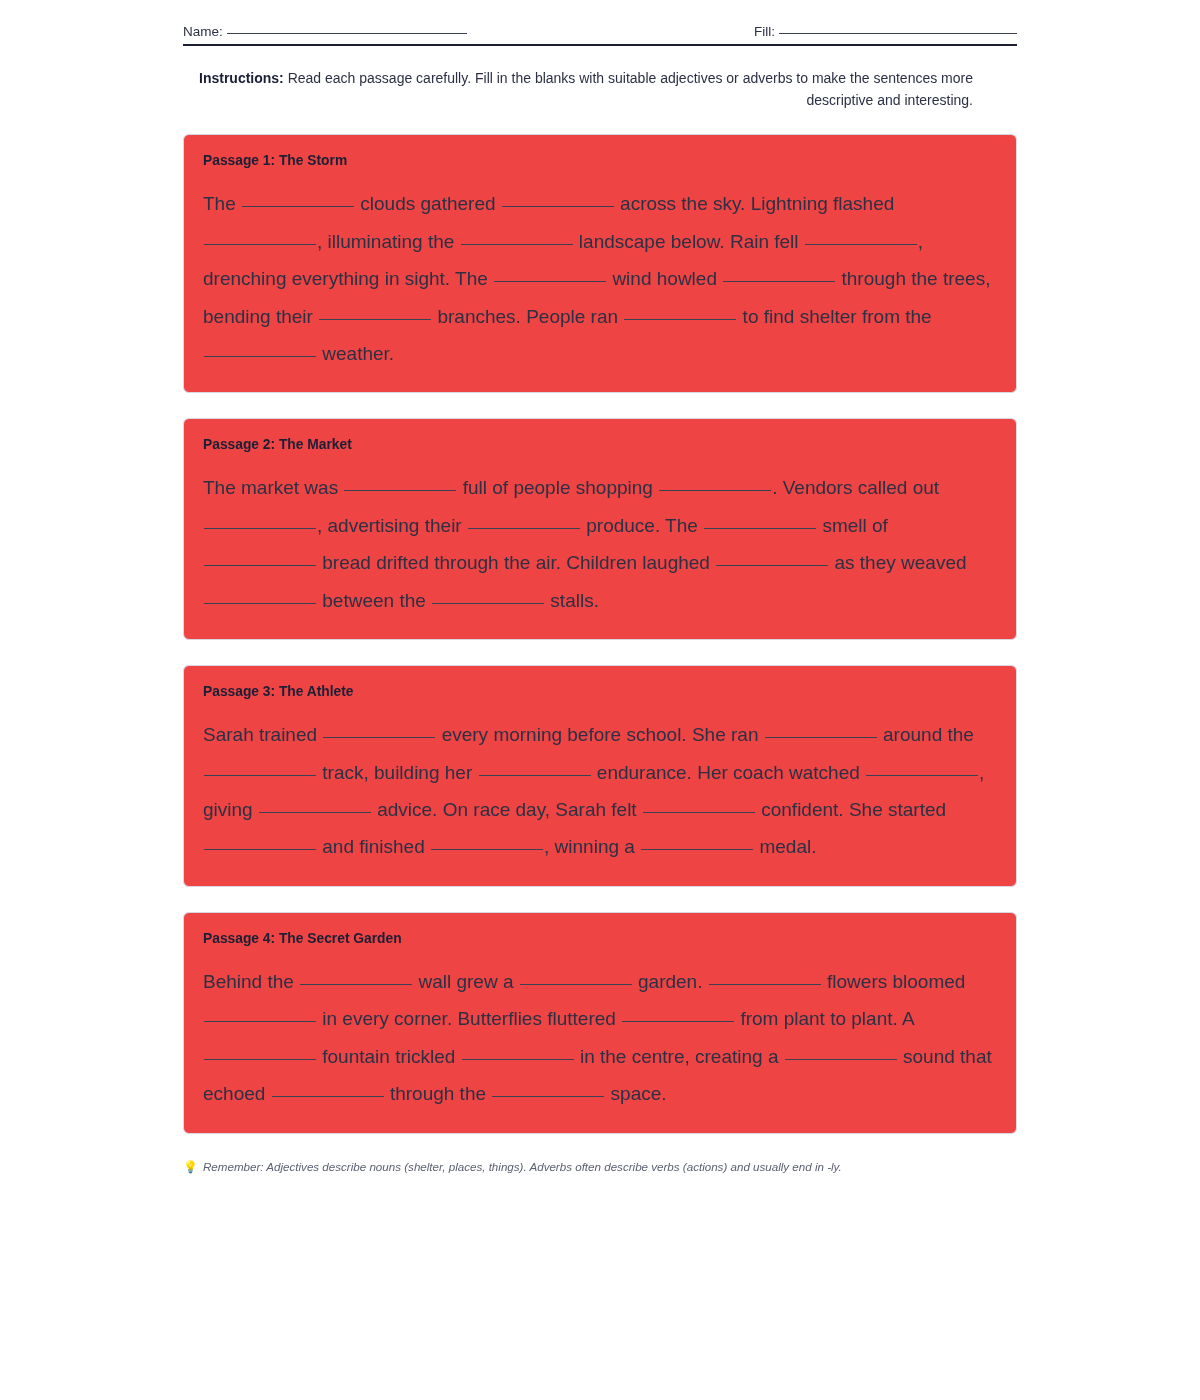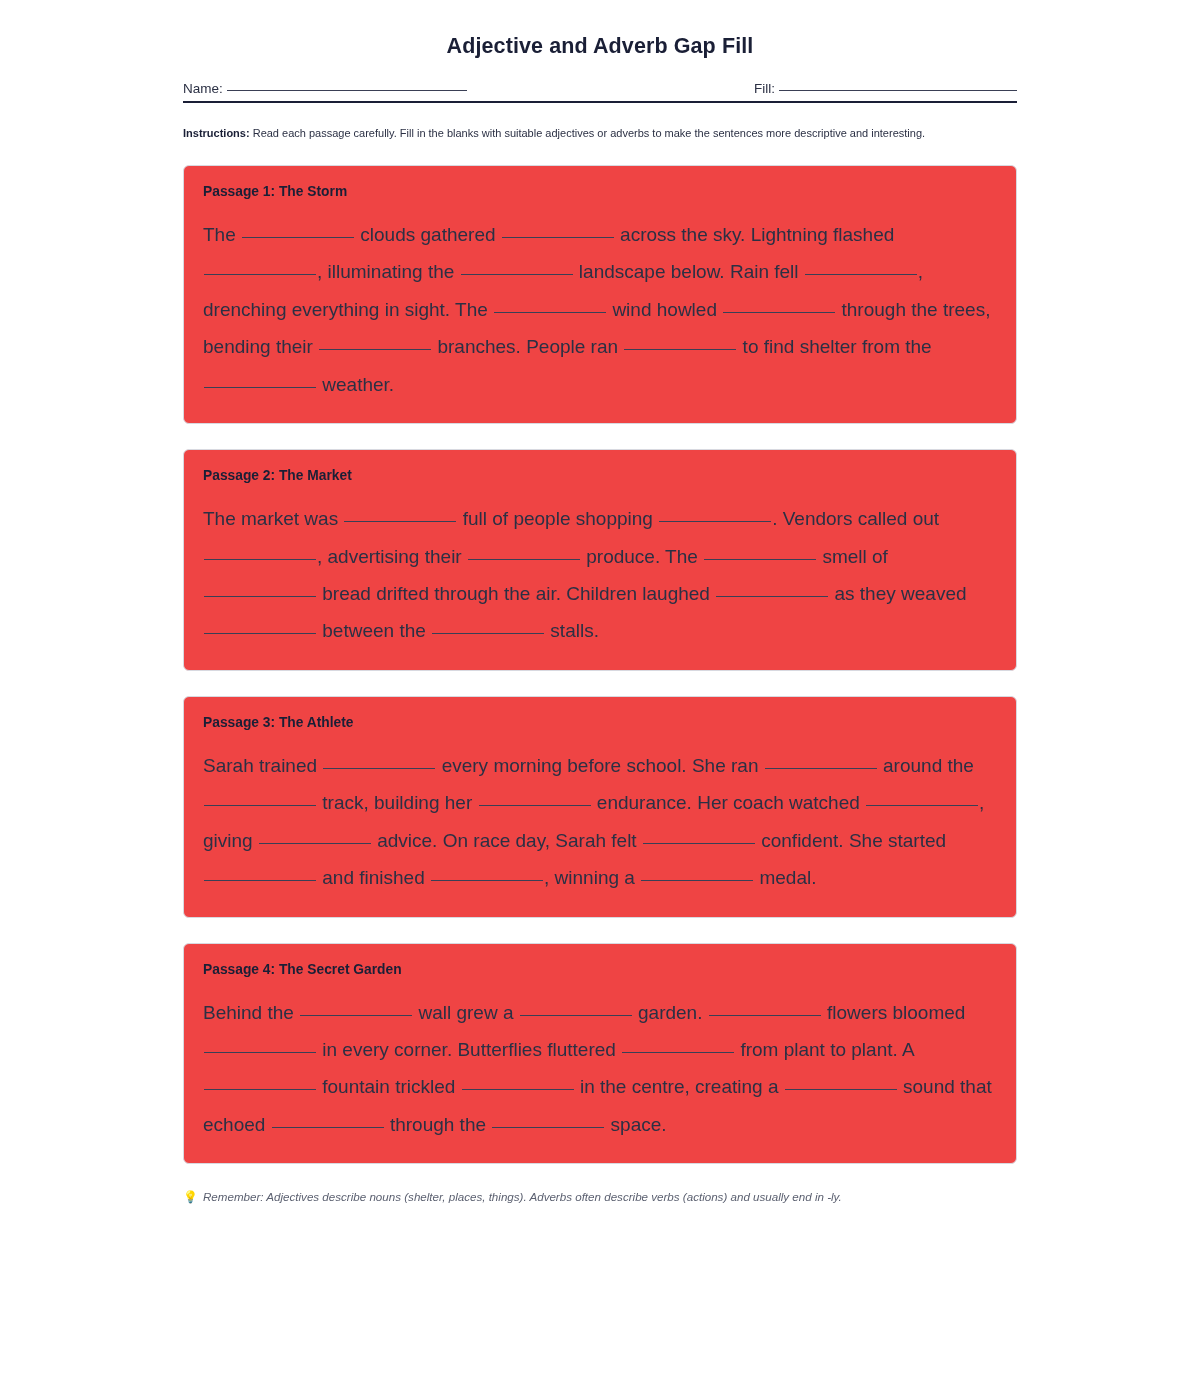--- a/index.html
+++ b/index.html
@@ -53,25 +53,26 @@
     border-bottom: 1px solid #3a3f55;
     height: 0;
     position: relative;
     top: -2px;
   }
   .rule-name { width: 240px; }
   .rule-date { width: 238px; }
 
   
   .instructions {
-    font-size: 11px;
+    font-size: 14px;
     line-height: 1.55;
     color: #2b3044;
     margin: 22px 0 0 0;
     max-width: 790px;
+    text-align: right;
   }
   .instructions b { color: #1a1f36; }
 
   
   .passages { margin-top: 23px; }
   .passage {
     border: 1px solid #d8d9e0;
     border-radius: 6px;
     background: #ef4444;
     padding: 18px 19px 20px 19px;
@@ -114,21 +115,20 @@
     font-style: normal;
     font-size: 12px;
     line-height: 1.3;
   }
 </style>
 </head>
 <body>
 
 <div class="page">
 
-  <h1 class="doc-title">Adjective and Adverb Gap Fill</h1>
 
   <div class="namedate">
     <div class="field">
       <span class="field-label">Name:</span>
       <span class="rule rule-name"></span>
     </div>
     <div class="field">
       <span class="field-label">Fill:</span>
       <span class="rule rule-date"></span>
     </div>

